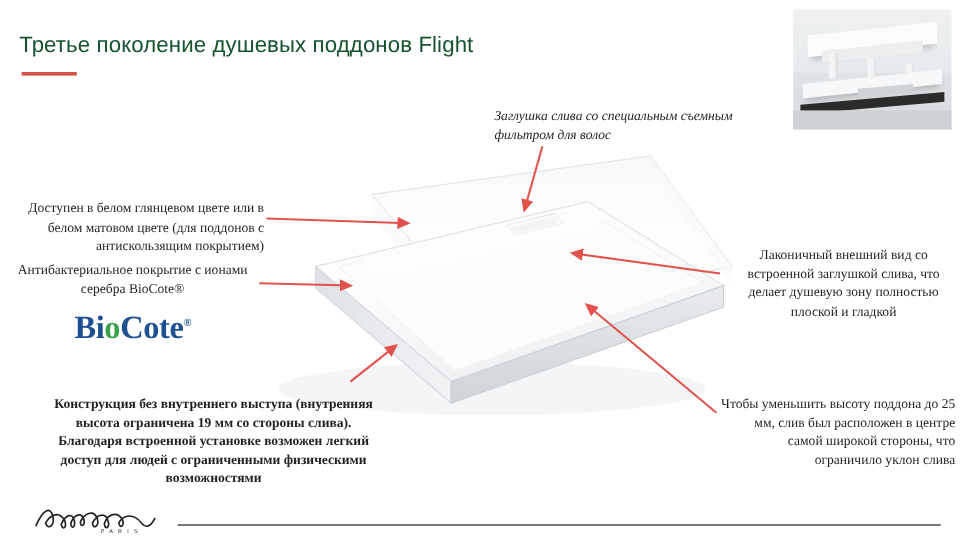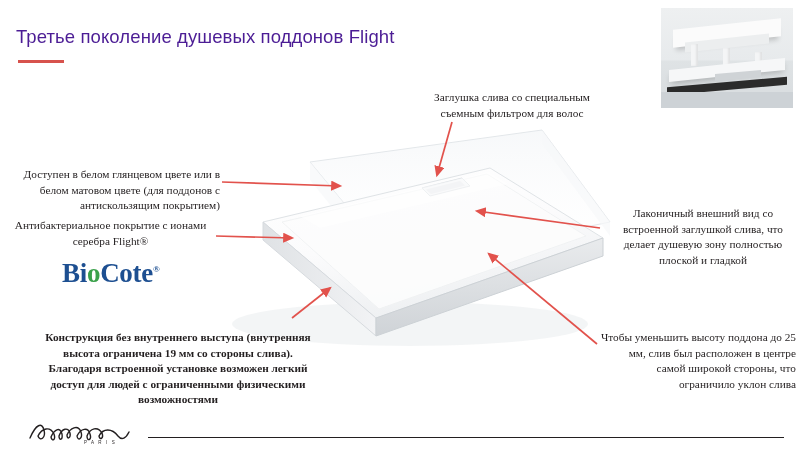--- a/index.html
+++ b/index.html
@@ -21,21 +21,21 @@
     height: 450px;
   }
 
   
   .title {
     position: absolute;
     left: 16px;
     top: 26px;
     font-family: "Liberation Sans", sans-serif;
     font-size: 18.5px;
-    color: #4c1d95;
+    color: #14532d;
     letter-spacing: 0.1px;
     white-space: nowrap;
   }
   .title-rule {
     position: absolute;
     left: 18px;
     top: 60px;
     width: 46px;
     height: 3px;
     background: #d7524d;
@@ -130,21 +130,21 @@
 
   
   .callout {
     position: absolute;
     font-family: "Liberation Serif", serif;
     color: #231f20;
     font-size: 11.3px;
     line-height: 15.5px;
   }
 
-  .co-drain-cap { left: 412px; top: 90px; width: 200px; text-align: center; }
+  .co-drain-cap { left: 412px; top: 90px; width: 200px; text-align: left; font-style: italic; }
   .co-white     { left: 20px;  top: 135px; width: 200px; text-align: right; margin-top: 32px; }
   .co-anti      { left: 8px;   top: 218px; width: 205px; text-align: center; }
   .co-look      { left: 610px; top: 206px; width: 186px; text-align: center; }
   .co-height    { left: 600px; top: 330px; width: 196px; text-align: right; }
   .co-construct { left: 44px;  top: 330px; width: 268px; text-align: center; font-weight: bold; }
 
   
   .biocote {
     position: absolute;
     left: 62px;
@@ -258,21 +258,21 @@
       <path d="M 236 79.5 L 270 71 L 275 75.5 L 241 84 Z" fill="#e4e7ea"></path>
 
       <path d="M 110 106 L 298 62 L 318 74 L 130 118 Z" fill="#ffffff" opacity="0.55"></path>
     </svg>
   </div>
 
   <div class="callout co-drain-cap">Заглушка слива со специальным съемным фильтром для волос</div>
 
   <div class="callout co-white">Доступен в белом глянцевом цвете или в белом матовом цвете (для поддонов с антискользящим покрытием)</div>
 
-  <div class="callout co-anti">Антибактериальное покрытие с ионами серебра Flight®</div>
+  <div class="callout co-anti">Антибактериальное покрытие с ионами серебра BioCote®</div>
 
   <div class="callout co-look">Лаконичный внешний вид со встроенной заглушкой слива, что делает душевую зону полностью плоской и гладкой</div>
 
   <div class="callout co-height">Чтобы уменьшить высоту поддона до 25 мм, слив был расположен в центре самой широкой стороны, что ограничило уклон слива</div>
 
   <div class="callout co-construct">Конструкция без внутреннего выступа (внутренняя высота ограничена 19 мм со стороны слива). Благодаря встроенной установке возможен легкий доступ для людей с ограниченными физическими возможностями</div>
 
   <div class="biocote">
     <span>Bi</span><span class="b-o1">o</span><span>Cote</span><span class="b-reg">®</span>
   </div>

